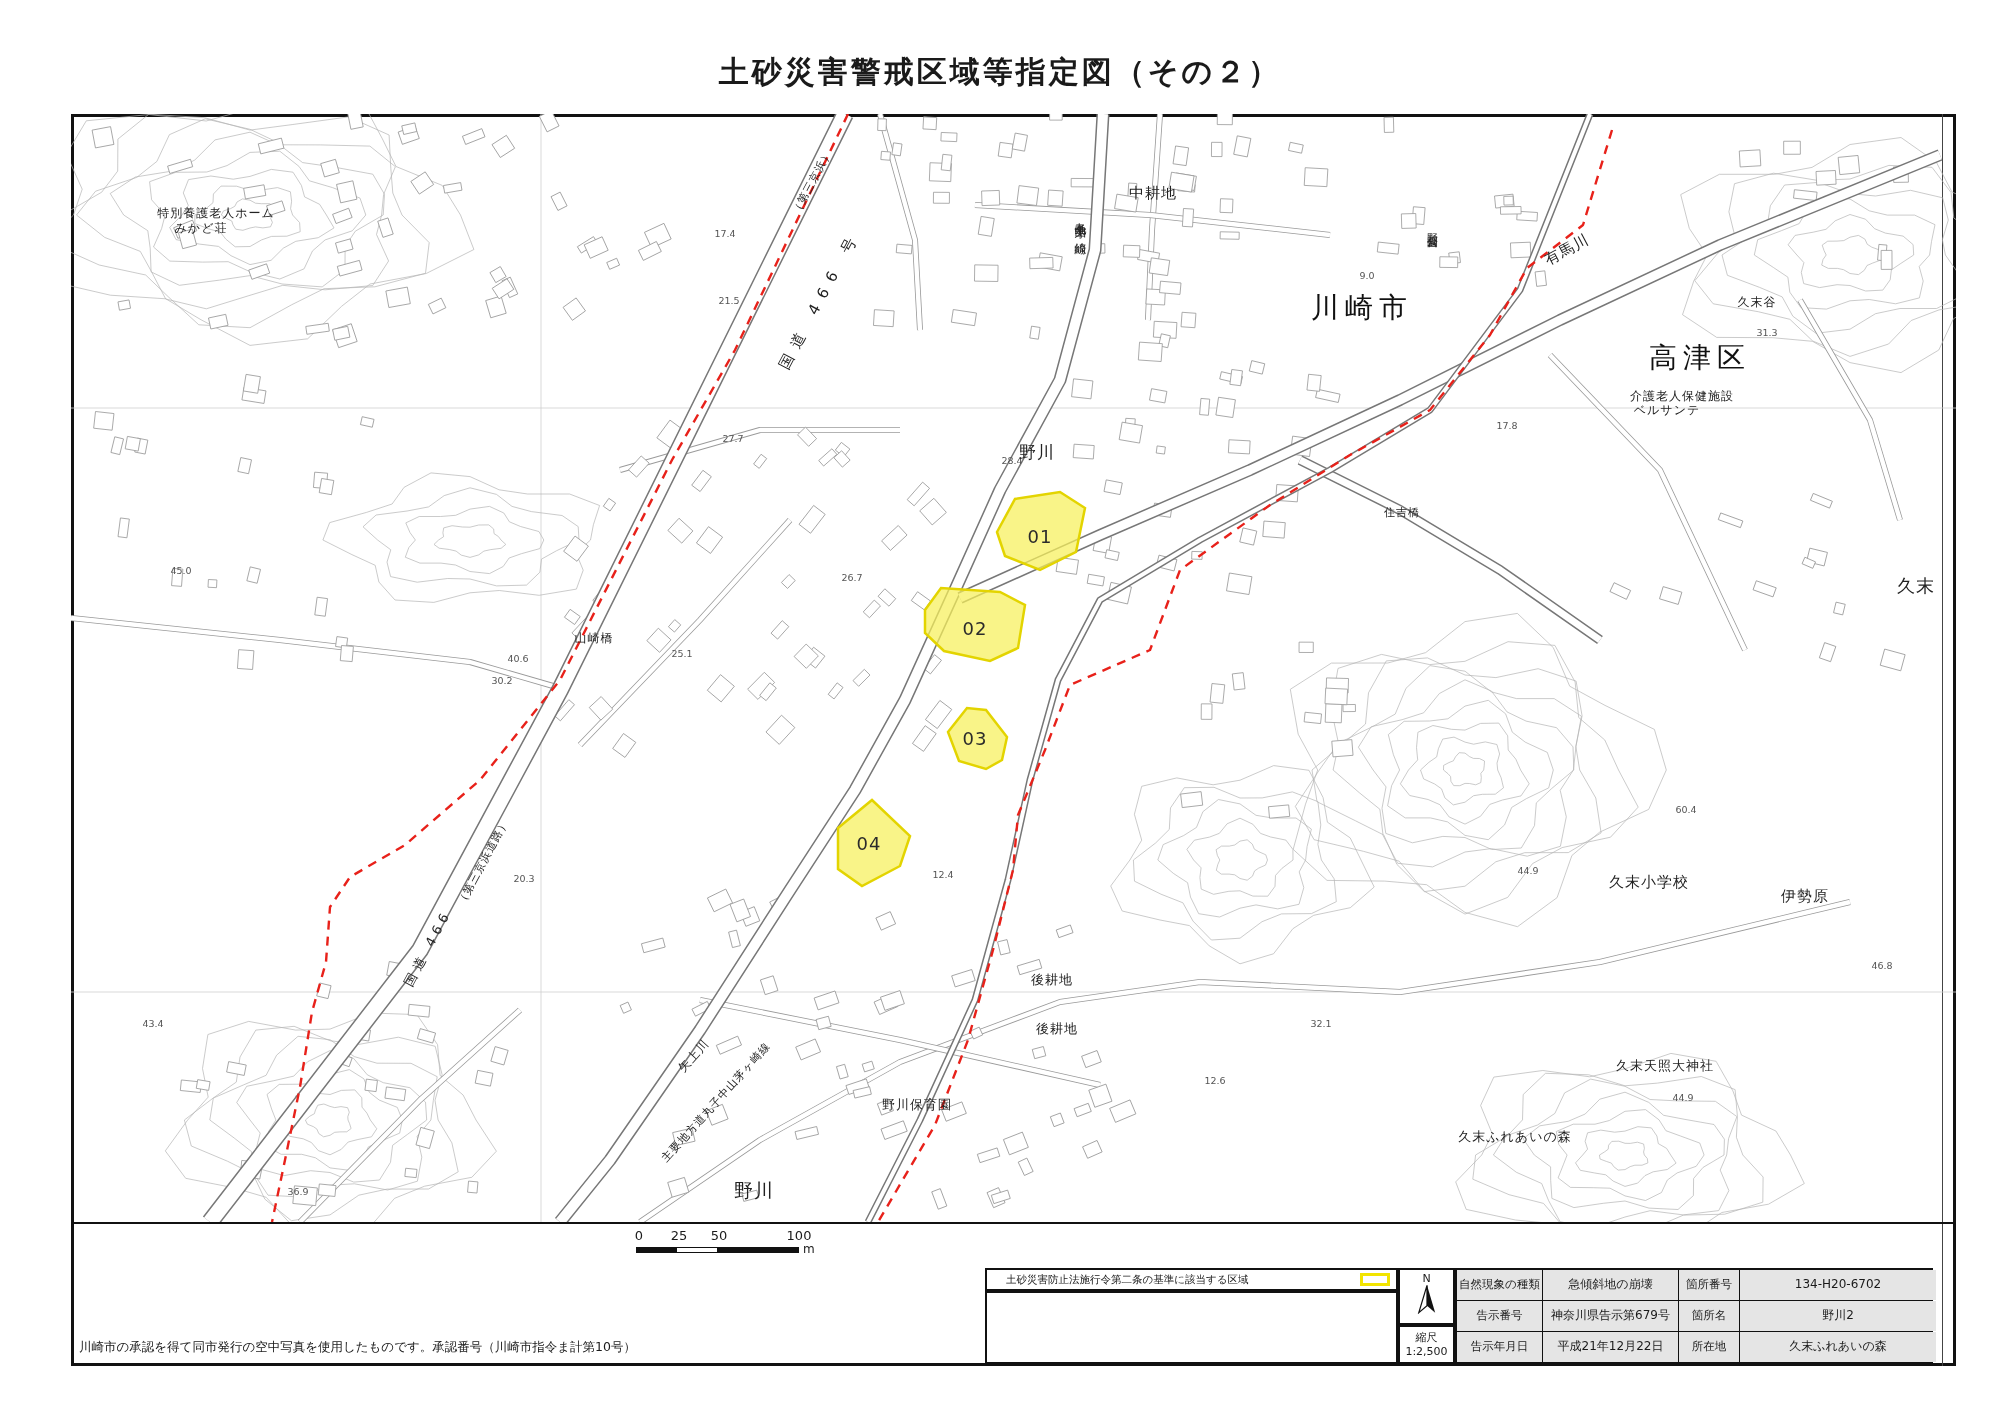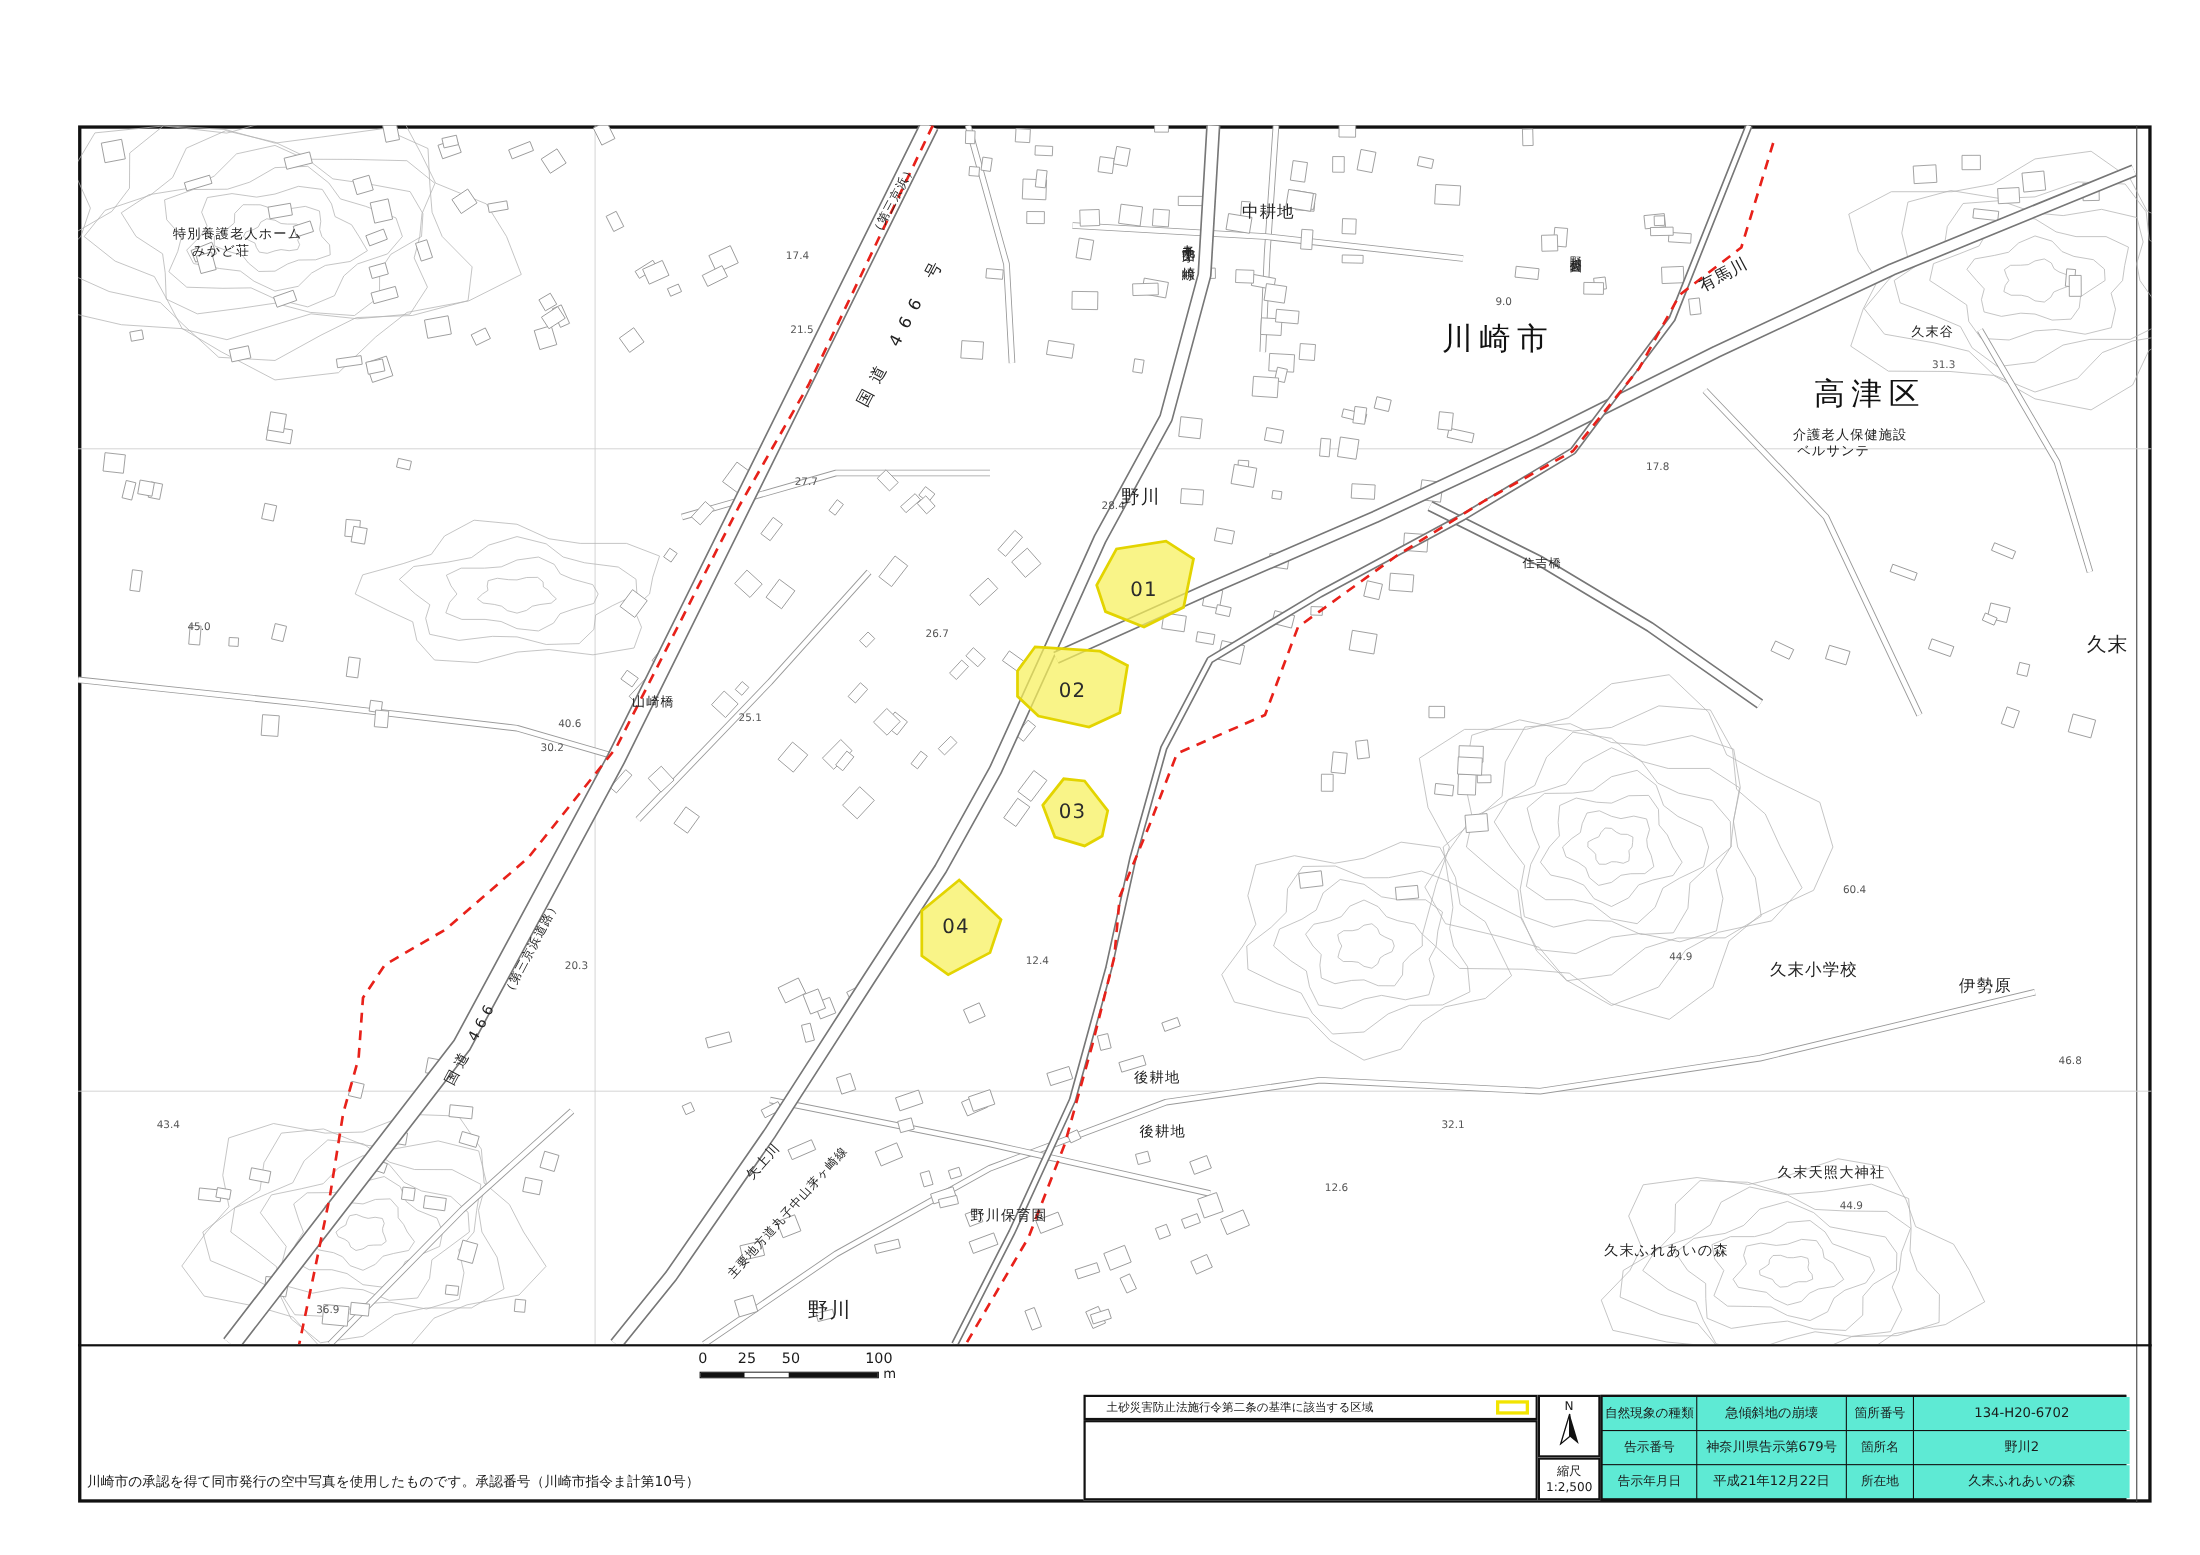--- a/index.html
+++ b/index.html
@@ -57,29 +57,30 @@
   .north-cell { left:1398px; top:1268px; width:57px; height:57px; text-align:center; }
   .north-n { font-size:11px; line-height:10px; margin-top:4px; }
   .scale-cell { left:1398px; top:1325px; width:57px; height:39px; text-align:center; }
   .scale-l { font-size:11px; margin-top:3px; }
   .scale-v { font-size:11px; }
 
   .info-table { position:absolute; left:1455px; top:1268px; width:478px; height:96px;
                 border:2px solid #111; display:grid; z-index:6;
                 grid-template-columns:85px 135px 60px 196px; grid-template-rows:1fr 1fr 1fr;
                 background:#111; gap:1px; }
-  .cell { background:#5eead4; display:flex; align-items:center; justify-content:center;
+  .cell { background:#e5e5e5; display:flex; align-items:center; justify-content:center;
           text-align:center; font-size:12px; line-height:1.15; padding:1px; }
   .cell.lab { font-size:11.5px; }
 </style>
 </head>
 <body>
 
 <div id="page">
 
+  <div class="page-title">土砂災害警戒区域等指定図（その２）</div>
 
   <div class="map-frame"></div>
   <div class="inner-right-line"></div>
 
   <svg id="mapsvg" width="1885" height="1108" viewBox="71 114 1885 1108">
       <line x1="541" y1="114" x2="541" y2="1222" stroke="#cfcfcf" stroke-width="0.8"></line>
       <line x1="71" y1="408" x2="1956" y2="408" stroke="#cfcfcf" stroke-width="0.8"></line>
       <line x1="71" y1="992" x2="1956" y2="992" stroke="#cfcfcf" stroke-width="0.8"></line>
       <polygon points="272.6,215.0 270.6,218.2 272.4,222.4 270.5,226.8 262.9,227.9 255.5,226.9 250.0,228.0 242.9,230.3 235.7,229.2 233.0,224.8 231.8,221.0 226.6,218.6 221.3,215.0 223.5,210.9 230.6,208.6 234.8,206.3 237.0,202.0 242.5,198.9 250.0,200.2 255.5,203.2 261.3,203.7 269.6,203.7 274.7,206.8 273.0,211.5" fill="none" stroke="#b4b4b4" stroke-width="0.7"></polygon>
       <polygon points="292.6,215.0 299.6,222.6 300.2,231.7 286.9,236.2 271.5,236.4 261.6,239.9 250.0,246.5 235.2,246.8 225.8,239.1 220.3,232.1 208.4,228.8 194.8,223.5 194.9,215.0 206.4,208.3 213.0,202.7 213.4,194.0 221.0,186.1 236.6,186.2 250.0,190.4 261.7,190.0 277.5,187.6 290.4,191.8 291.6,201.2 290.6,208.7" fill="none" stroke="#b4b4b4" stroke-width="0.7"></polygon>

